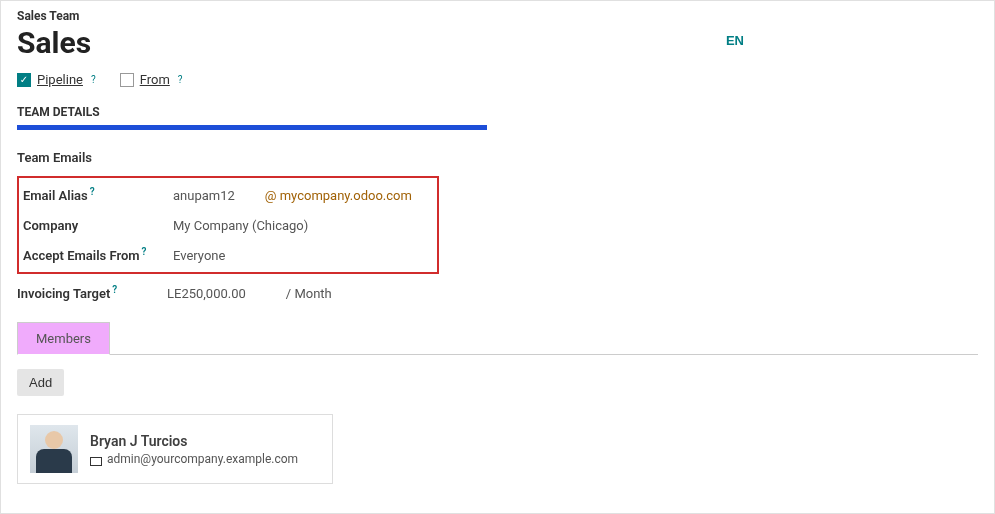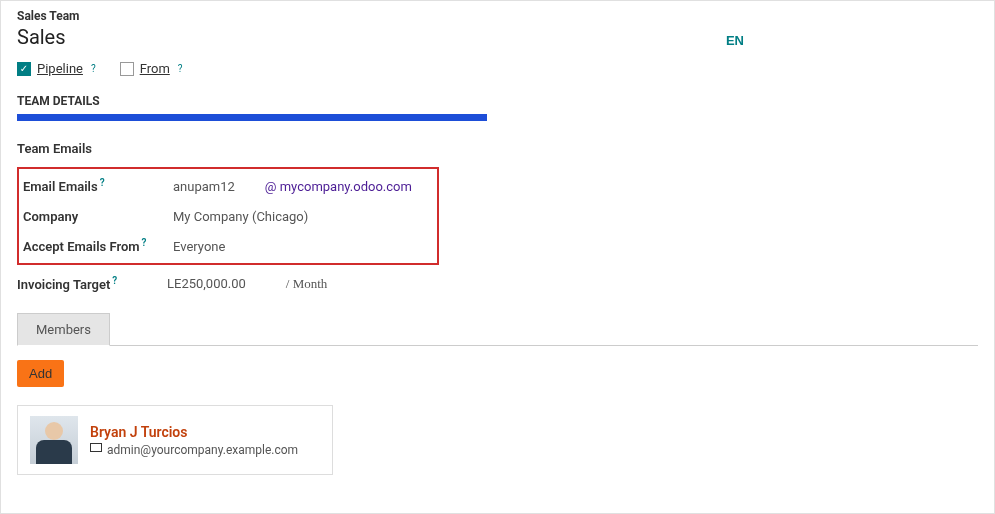--- a/index.html
+++ b/index.html
@@ -14,22 +14,22 @@
       padding: 8px 16px;
       position: relative;
     }
     .header-label {
       font-size: 12px;
       font-weight: 700;
       color: #333;
       margin-bottom: 2px;
     }
     .page-title {
-      font-size: 20px;
-      font-weight: 400;
+      font-size: 30px;
+      font-weight: 700;
       color: #222;
       margin-bottom: 12px;
     }
     .lang-btn {
       position: absolute;
       top: 32px;
       right: 250px;
       color: #017e84;
       font-size: 13px;
       font-weight: 700;
@@ -55,61 +55,61 @@
     }
     .cbox.checked { background: #017e84; }
     .cbox.unchecked { border-color: #999; }
     .check-label { font-size: 13px; color: #333; text-decoration: underline; }
     .help-q { color: #017e84; font-size: 10px; vertical-align: super; margin-left: 2px; }
     .section-title {
       font-size: 12px;
       font-weight: 700;
       color: #333;
       text-transform: uppercase;
-      border-bottom: 7px solid #1d4ed8;
+      border-bottom: 5px solid #1d4ed8;
       padding-bottom: 6px;
       margin-bottom: 12px;
       width: 470px;
     }
     .form-area { width: 480px; }
     .form-row {
       display: flex;
       align-items: center;
       padding: 6px 0;
       min-height: 30px;
     }
     .f-label { width: 150px; font-size: 13px; font-weight: 600; color: #333; }
     .f-val { flex: 1; font-size: 13px; color: #555; display:flex; align-items:flex-start; }
-    .domain-part { margin-left: 30px; color: #4c1d95; }
-    .per-month { margin-left: 40px; color: #555; font-family: Liberation Serif, serif; }
+    .domain-part { margin-left: 30px; color: #a16207; }
+    .per-month { margin-left: 40px; color: #555; }
     .hl-box {
       border: 2px solid #d12c2c;
       padding: 2px 4px;
       margin: 4px 0;
       width: 422px;
     }
     .hl-box .form-row { padding: 5px 0; }
     .tabs {
       margin-top: 14px;
       border-bottom: 1px solid #ccc;
       display: flex;
     }
     .tab {
       padding: 8px 18px;
       font-size: 13px;
       color: #555;
-      background: #e5e5e5;
+      background: #f0abfc;
       border: 1px solid #ccc;
       border-bottom: 1px solid #fff;
       margin-bottom: -1px;
       cursor: pointer;
     }
     .add-btn {
       margin-top: 14px;
-      background: #f97316;
+      background: #e5e5e5;
       border: none;
       padding: 6px 12px;
       font-size: 13px;
       color: #333;
       cursor: pointer;
       border-radius: 2px;
     }
     .member-card {
       margin-top: 18px;
       border: 1px solid #ddd;
@@ -137,22 +137,22 @@
     .avatar::after {
       content: "";
       position: absolute;
       bottom: -4px; left: 50%;
       transform: translateX(-50%);
       width: 36px; height: 28px;
       background: #2a3a4a;
       border-radius: 8px 8px 0 0;
     }
     .member-info { flex: 1; }
-    .member-name { font-size: 14px; font-weight: 600; color: #c2410c; margin-bottom: 3px; }
-    .member-email { font-size: 12px; color: #555; display: flex; align-items: flex-start; gap: 5px; }
+    .member-name { font-size: 14px; font-weight: 600; color: #404040; margin-bottom: 3px; }
+    .member-email { font-size: 12px; color: #555; display: flex; align-items: flex-end; gap: 5px; }
     .env-icon {
       display: inline-block;
       width: 12px; height: 9px;
       border: 1px solid #333;
       position: relative;
     }
     .env-icon::before {
       content: "";
       position: absolute;
       top: 0; left: 0; right: 0;
@@ -188,21 +188,21 @@
 <div class="form-area">
 
   <div class="form-row">
     <div class="f-label">Team Emails</div>
     <div class="f-val"></div>
   </div>
 
   <div class="hl-box">
     <div class="form-row">
       <div class="f-label">
-        <span>Email Emails</span><span class="help-q">?</span>
+        <span>Email Alias</span><span class="help-q">?</span>
       </div>
       <div class="f-val">
         <span>anupam12</span>
         <span class="domain-part">@ mycompany.odoo.com</span>
       </div>
     </div>
     <div class="form-row">
       <div class="f-label">Company</div>
       <div class="f-val">My Company (Chicago)</div>
     </div>

